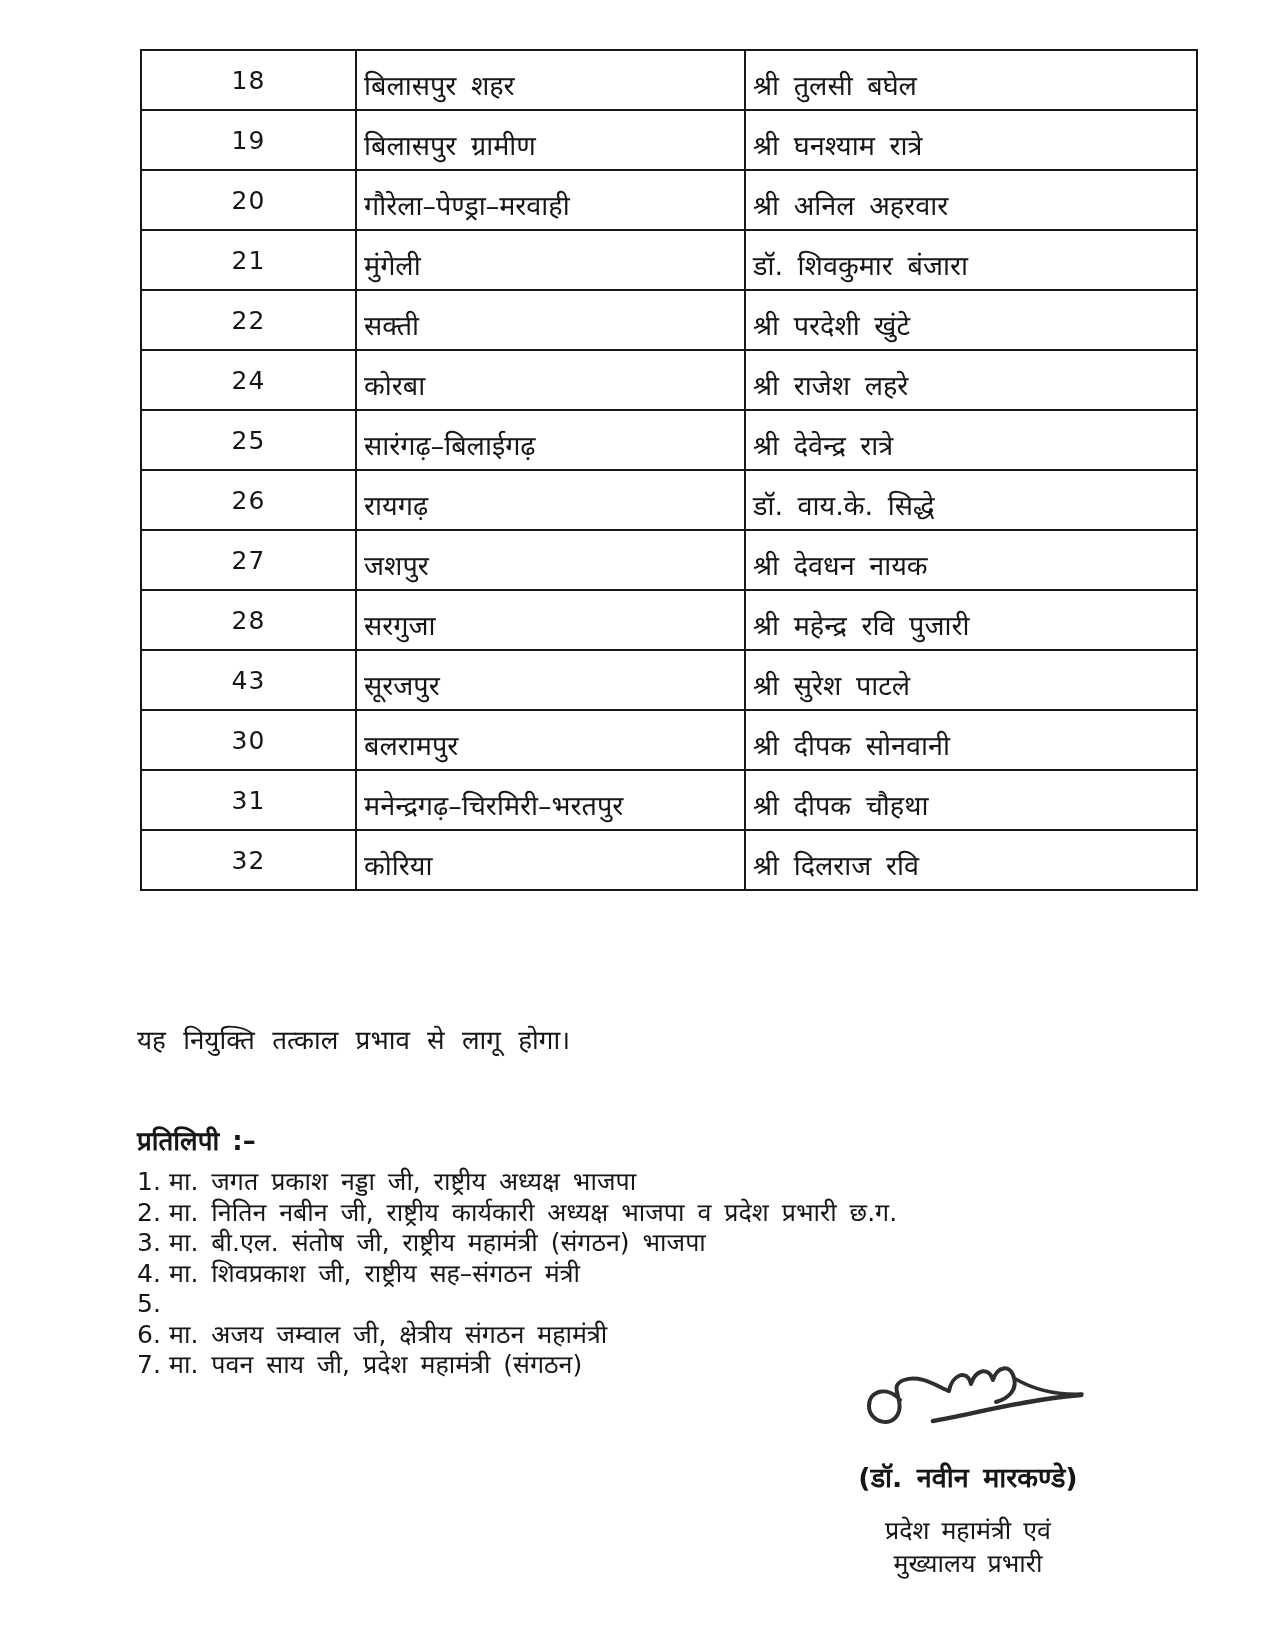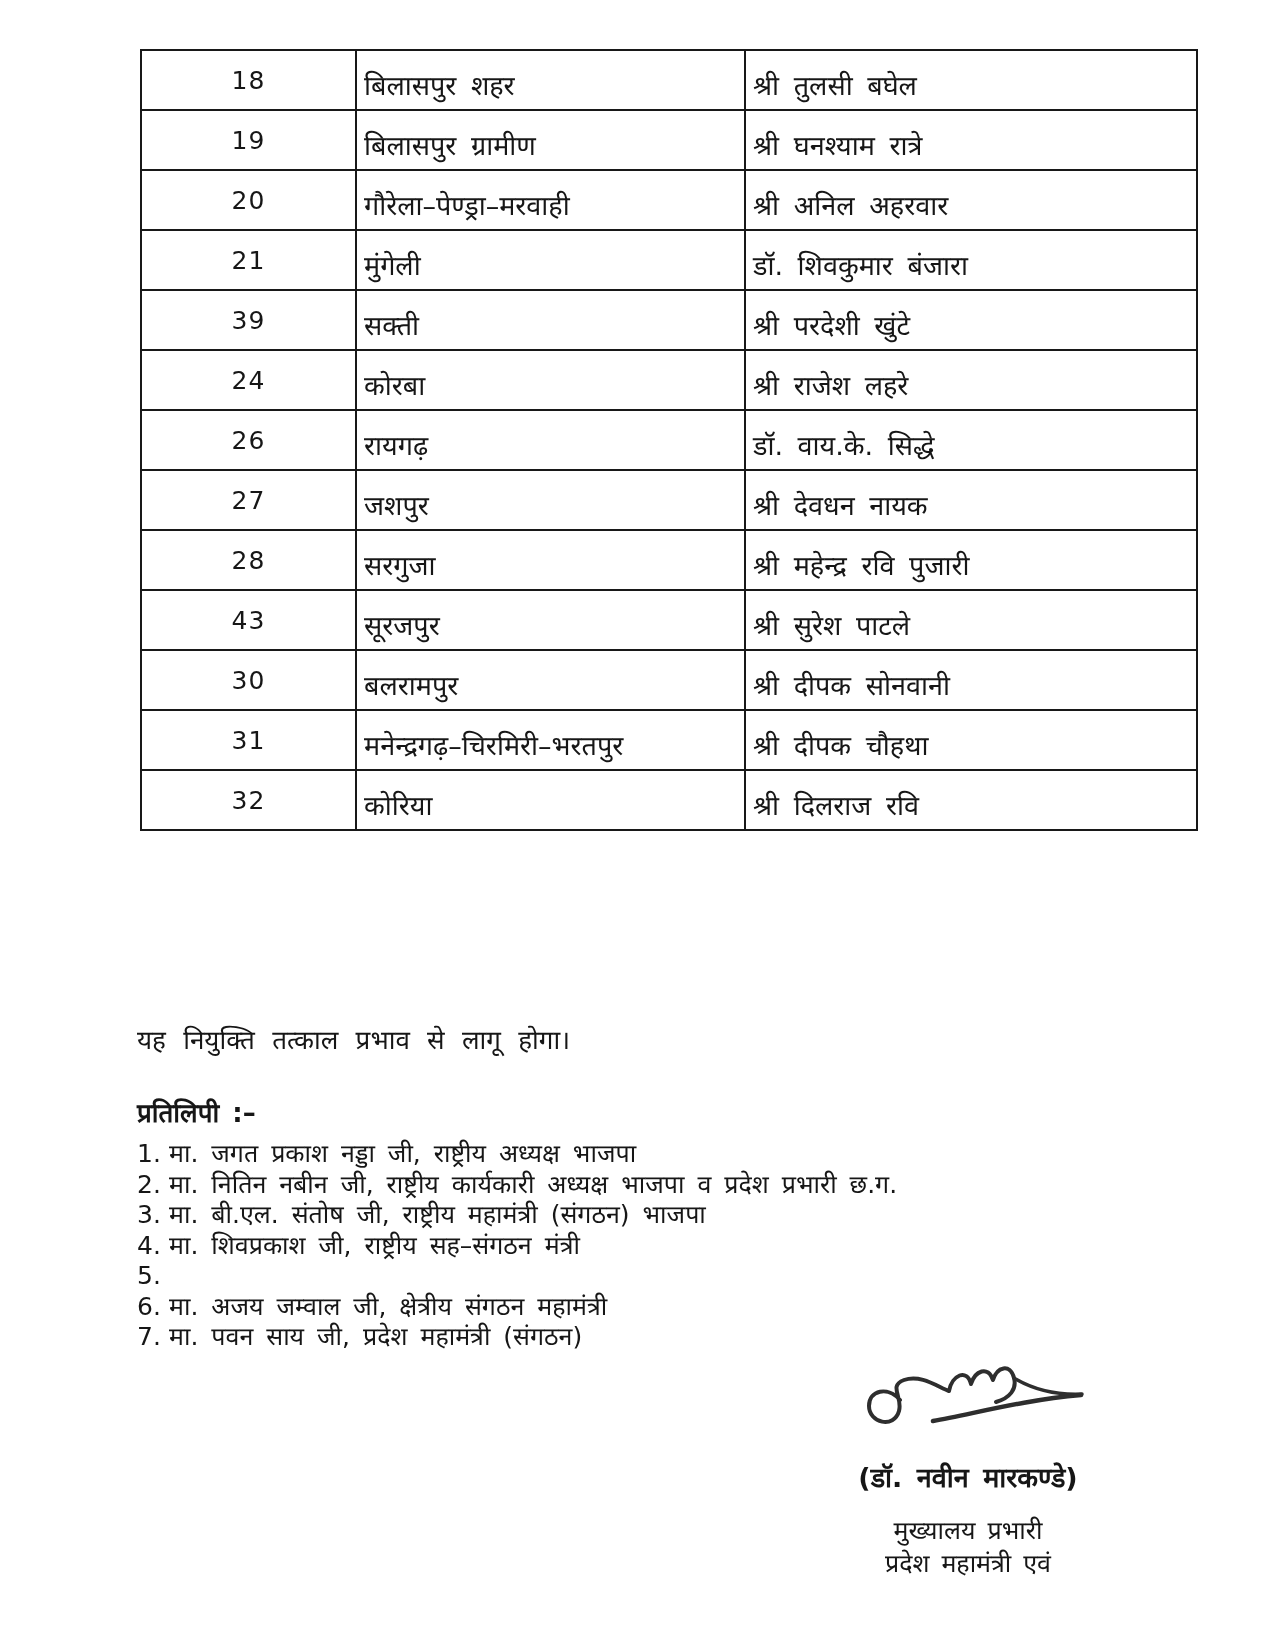--- a/index.html
+++ b/index.html
@@ -53,20 +53,21 @@
   .copy-section {
     position: absolute;
     left: 137px;
     top: 1094px;
   }
   .copy-heading {
     font-size: 26px;
     font-weight: bold;
     margin-bottom: 9px;
     word-spacing: 4px;
+    margin-top: 28px;
   }
   .copy-item {
     display: flex;
     font-size: 25px;
     line-height: 30.5px;
     word-spacing: 5px;
     white-space: nowrap;
   }
   .ci-num { min-width: 32px; }
 
@@ -133,32 +134,37 @@
     <td class="c-name">श्री अनिल अहरवार</td>
   </tr>
 
   <tr>
     <td class="c-sno">21</td>
     <td class="c-district">मुंगेली</td>
     <td class="c-name">डॉ. शिवकुमार बंजारा</td>
   </tr>
 
   <tr>
-    <td class="c-sno">39</td>
+    <td class="c-sno">22</td>
     <td class="c-district">सक्ती</td>
     <td class="c-name">श्री परदेशी खुंटे</td>
   </tr>
 
 
   <tr>
     <td class="c-sno">24</td>
     <td class="c-district">कोरबा</td>
     <td class="c-name">श्री राजेश लहरे</td>
   </tr>
 
+  <tr>
+    <td class="c-sno">25</td>
+    <td class="c-district">सारंगढ़–बिलाईगढ़</td>
+    <td class="c-name">श्री देवेन्द्र रात्रे</td>
+  </tr>
 
   <tr>
     <td class="c-sno">26</td>
     <td class="c-district">रायगढ़</td>
     <td class="c-name">डॉ. वाय.के. सिद्धे</td>
   </tr>
 
   <tr>
     <td class="c-sno">27</td>
     <td class="c-district">जशपुर</td>
@@ -249,17 +255,17 @@
              C 159 79, 172 75, 176 90
              C 179 101, 172 110, 158 114" stroke-width="4"></path>
     <path d="M 95 133
              C 135 126, 185 112, 243 107" stroke-width="4.5"></path>
     <path d="M 176 90
              C 198 103, 222 107, 244 106" stroke-width="3.5"></path>
   </svg>
 
   <div class="signatory">
     <div class="sig-name">(डॉ. नवीन मारकण्डे)</div>
+    <div class="sig-role">प्रदेश महामंत्री एवं</div>
     <div class="sig-role">मुख्यालय प्रभारी</div>
-    <div class="sig-role">प्रदेश महामंत्री एवं</div>
   </div>
 
 </div>
 
 </body></html>

